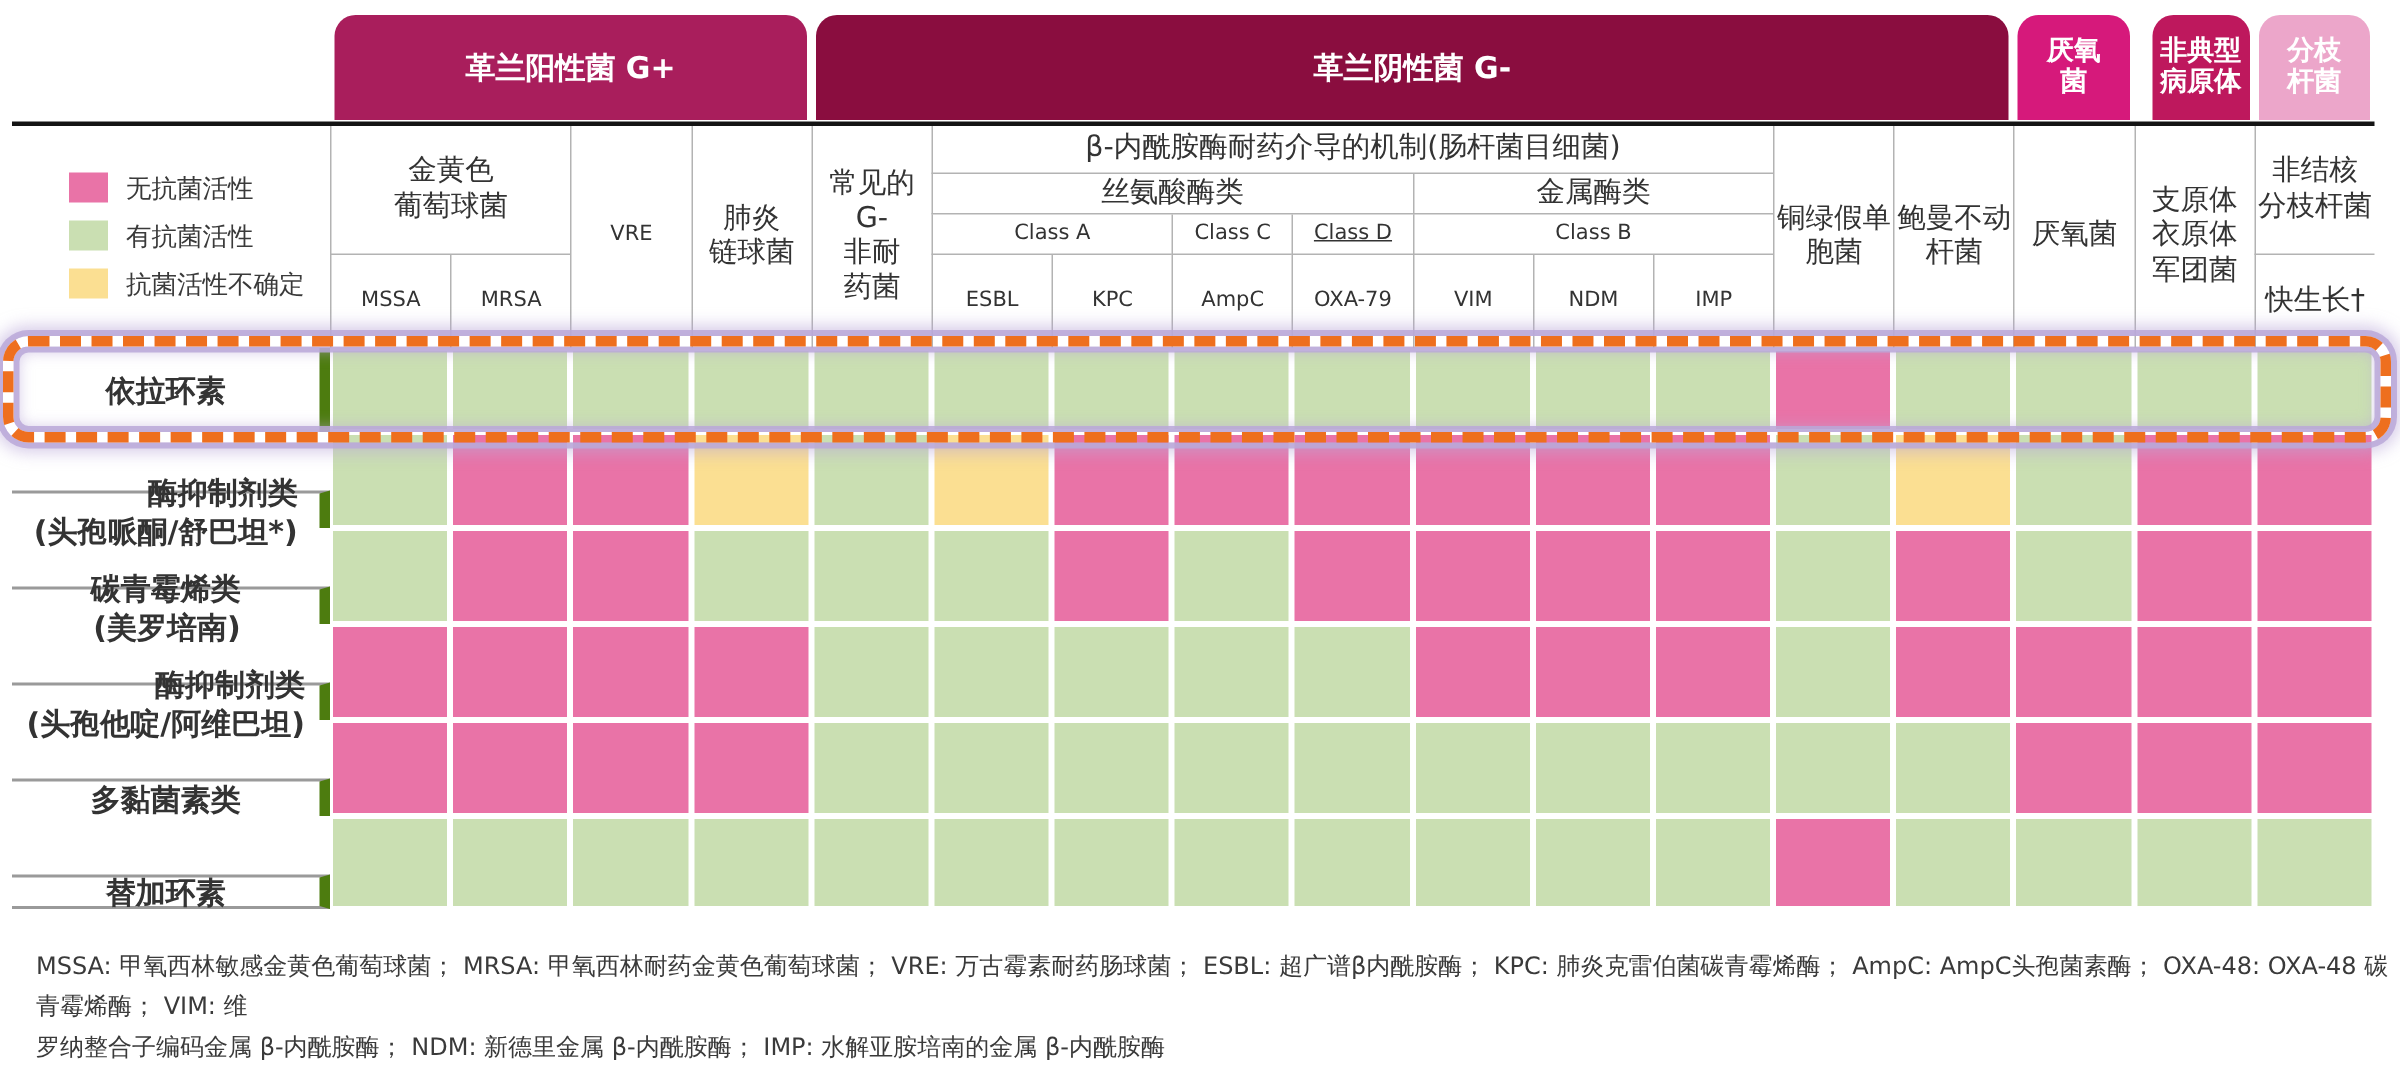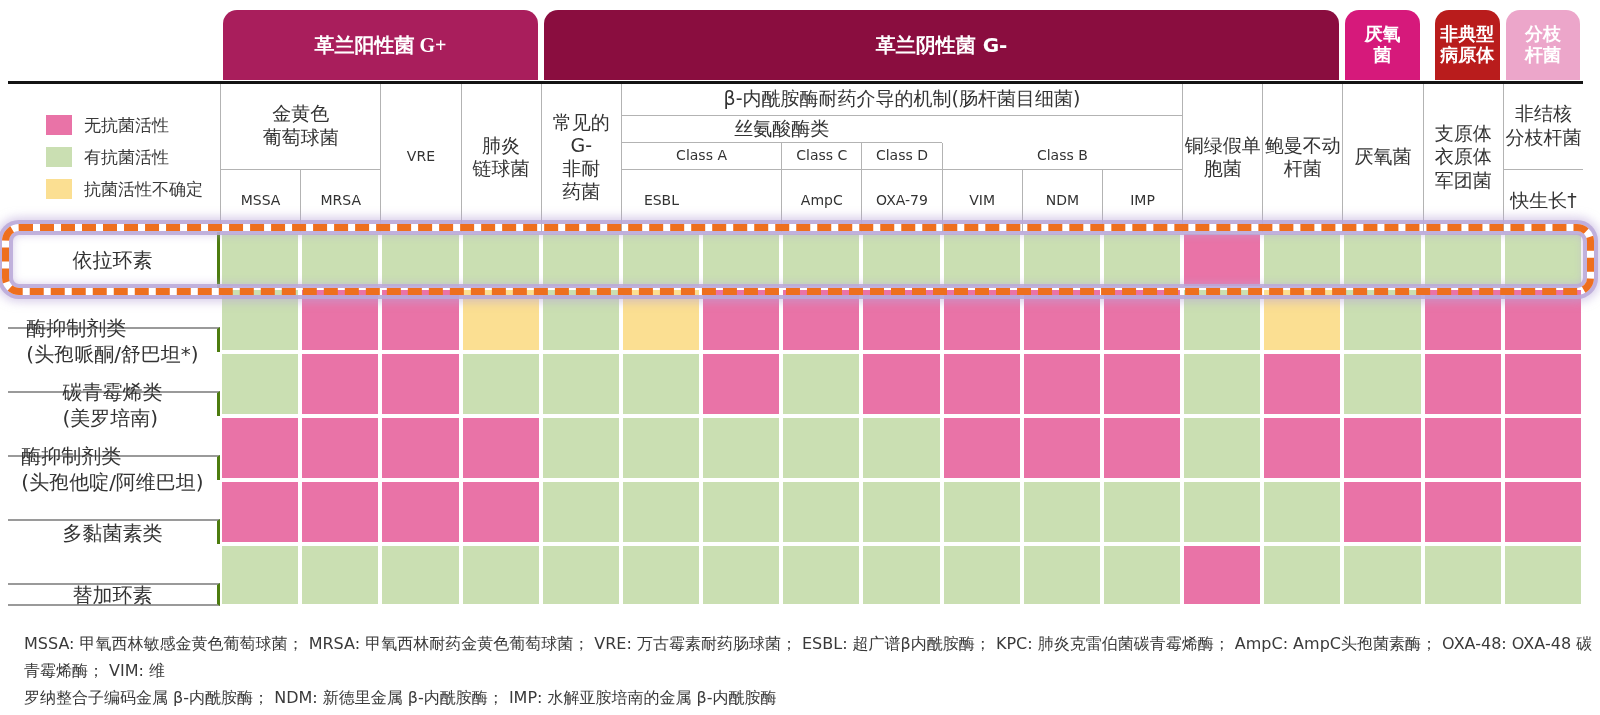--- a/index.html
+++ b/index.html
@@ -19,21 +19,21 @@
 
   
   .band {
     grid-row:1; margin:0 3px 2px 3px;
     border-radius:14px 14px 0 0;
     color:#fff; font-weight:700; font-size:20px;
     display:flex; align-items:center; justify-content:center;
     text-align:center; white-space:pre-line; line-height:1.15;
   }
   .band.small { font-size:18px; }
-  .band-gpos { grid-column:2/6;font-family:Liberation Serif, serif; }
+  .band-gpos { grid-column:2/6; }
   .band-gneg { grid-column:6/16; }
   .band-anae { grid-column:16/17; }
   .band-atyp { grid-column:17/18; }
   .band-myco { grid-column:18/19; }
 
   
   .header-grid {
     grid-column:1/19; grid-row:2;
     display:grid;
     grid-template-columns:212px repeat(17, 1fr);
@@ -61,43 +61,44 @@
   .h-mssa   { grid-column:2;    grid-row:4/5; }
   .h-mrsa   { grid-column:3;    grid-row:4/5; }
   .h-vre    { grid-column:4;    grid-row:1/5; }
   .h-pneumo { grid-column:5;    grid-row:1/5; }
   .h-common { grid-column:6;    grid-row:1/5; }
   .h-beta   { grid-column:7/14; grid-row:1/2; }
   .h-serine { grid-column:7/11; grid-row:2/3; }
   .h-metallo{ grid-column:11/14;grid-row:2/3; }
   .h-classa { grid-column:7/9;  grid-row:3/4; }
   .h-classc { grid-column:9;    grid-row:3/4; }
-  .h-classd { grid-column:10;   grid-row:3/4; }
+  .h-classd { grid-column:10;   grid-row:3/4;text-decoration:underline; }
   .h-classb { grid-column:11/14;grid-row:3/4; }
   .h-esbl { grid-column:7; grid-row:4/5; }
   .h-kpc  { grid-column:8; grid-row:4/5; }
   .h-ampc { grid-column:9; grid-row:4/5; }
   .h-oxa  { grid-column:10;grid-row:4/5; }
   .h-vim  { grid-column:11;grid-row:4/5; }
   .h-ndm  { grid-column:12;grid-row:4/5; }
   .h-imp  { grid-column:13;grid-row:4/5; }
   .h-pseudo { grid-column:14; grid-row:1/5; }
   .h-acineto{ grid-column:15; grid-row:1/5; }
   .h-anaerob{ grid-column:16; grid-row:1/5; }
   .h-atyp   { grid-column:17; grid-row:1/5; }
   .h-ntm    { grid-column:18; grid-row:1/4; }
   .h-fast   { grid-column:18; grid-row:4/5; }
 
   
   .row-label {
     grid-column:1;
     display:flex; align-items:center; justify-content:center;
-    text-align:left; white-space:pre-line;
+    text-align:right; white-space:pre-line;
     font-size:20px; color:#333; line-height:1.3;
-    border-right:3px solid #4d7c0f;
+    border-right:7px solid #4d7c0f;
+    font-weight:bold;
   }
   .row-label.sep  { border-top:2px solid #9a9a9a;margin-top:39px; }
   .row-label.last { border-bottom:2px solid #9a9a9a; }
   .cell { margin:2px; }
 
   
   .row-highlight {
     position:absolute; left:2px; top:224px; width:1592px; height:71px;
     border:7px dashed #EE6F1E; border-radius:17px;
     box-shadow:
@@ -115,21 +116,21 @@
 <body>
 
 <div class="page">
 
   <div class="grid">
 
     <div class="band band-gpos" style="background: rgb(169, 30, 92);">革兰阳性菌 G+</div>
     <div class="band band-gneg" style="background: rgb(138, 13, 63);">革兰阴性菌 G-</div>
     <div class="band band-anae small" style="background: rgb(214, 25, 123);">厌氧
 菌</div>
-    <div class="band band-atyp small" style="background: #b91c1c; margin-left: 12px;">非典型
+    <div class="band band-atyp small" style="background: #be185d; margin-left: 12px;">非典型
 病原体</div>
     <div class="band band-myco small" style="background: rgb(236, 166, 202);">分枝
 杆菌</div>
 
     <div class="topline"></div>
 
     <div class="header-grid">
 
       <div class="legend-cell">
         <div class="legend-item">
@@ -153,25 +154,27 @@
       <div class="h h-vre bl h-en">VRE</div>
       <div class="h h-pneumo bl">肺炎
 链球菌</div>
       <div class="h h-common bl">常见的
 G-
 非耐
 药菌</div>
 
       <div class="h h-beta bl bb">β-内酰胺酶耐药介导的机制(肠杆菌目细菌)</div>
       <div class="h h-serine bl bb">丝氨酸酶类</div>
+      <div class="h h-metallo bl bb">金属酶类</div>
       <div class="h h-classa bl bb h-en">Class A</div>
       <div class="h h-classc bl bb h-en">Class C</div>
       <div class="h h-classd bl bb h-en">Class D</div>
       <div class="h h-classb bl bb h-en">Class B</div>
       <div class="h h-esbl bl h-en">ESBL</div>
+      <div class="h h-kpc bl h-en">KPC</div>
       <div class="h h-ampc bl h-en">AmpC</div>
       <div class="h h-oxa bl h-en">OXA-79</div>
       <div class="h h-vim bl h-en">VIM</div>
       <div class="h h-ndm bl h-en">NDM</div>
       <div class="h h-imp bl h-en">IMP</div>
 
       <div class="h h-pseudo bl">铜绿假单
 胞菌</div>
       <div class="h h-acineto bl">鲍曼不动
 杆菌</div>

